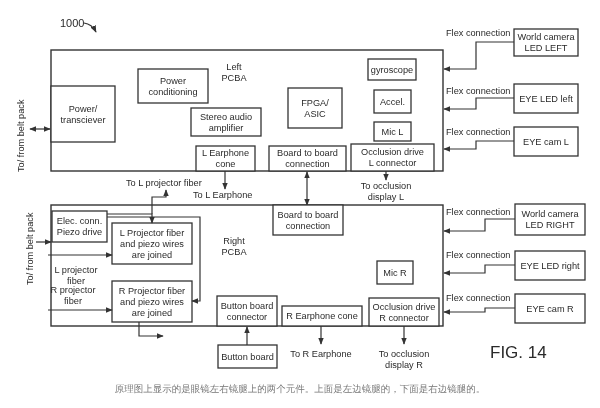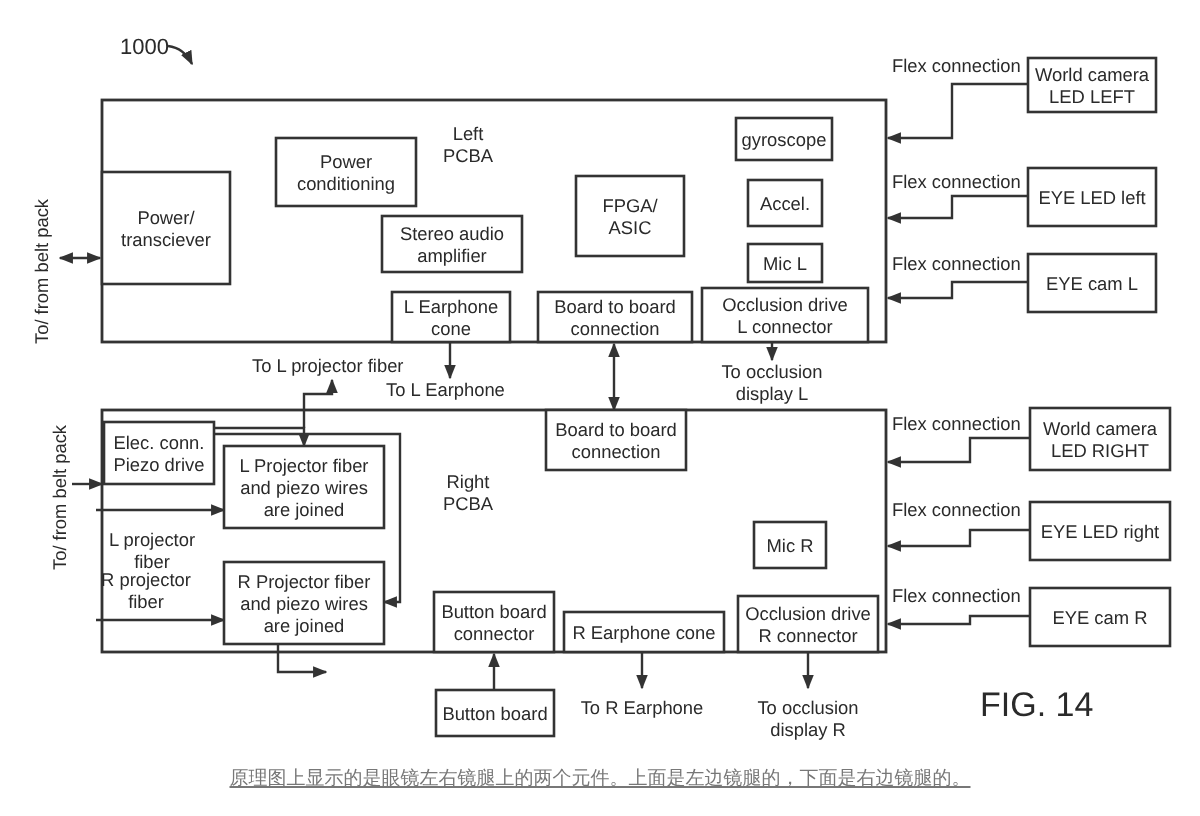--- a/index.html
+++ b/index.html
@@ -6,21 +6,21 @@
   body { width: 600px; height: 408px; position: relative; overflow: hidden;
          font-family: "Liberation Sans", "DejaVu Sans", sans-serif; color: #222; }
   #fig { position: absolute; left: 0; top: 0; }
   #fig text { font-family: "Liberation Sans", "DejaVu Sans", sans-serif; fill: #2a2a2a; }
   .box { fill: #fff; stroke: #333; stroke-width: 1.3; }
   .pcb { fill: none; stroke: #333; stroke-width: 1.4; }
   .ln  { fill: none; stroke: #333; stroke-width: 1.2; }
   .lbl { font-size: 9.2px; }
   .big { font-size: 17px; }
   .caption { position: absolute; left: 0; width: 600px; top: 383px; text-align: center;
-             font-family: "DejaVu Sans", sans-serif; font-size: 9.5px; color: #777; text-decoration: underline; }
+             font-family: "DejaVu Sans", sans-serif; font-size: 9.5px; color: #777; }
 </style>
 </head>
 <body>
 
 <svg id="fig" width="600" height="380" viewBox="0 0 600 380">
   <defs>
     <marker id="ah" viewBox="0 0 10 10" refX="9" refY="5" markerWidth="6" markerHeight="6" orient="auto-start-reverse">
       <path d="M0,1 L10,5 L0,9 z" fill="#333"></path>
     </marker>
   </defs>

